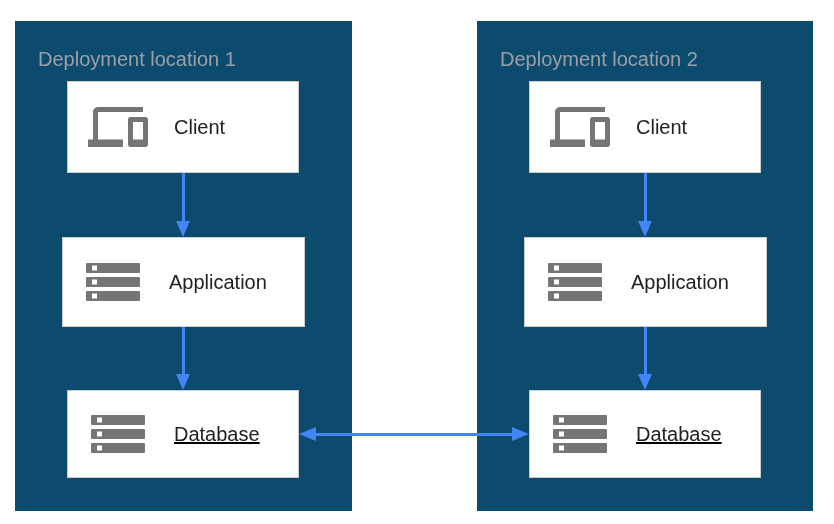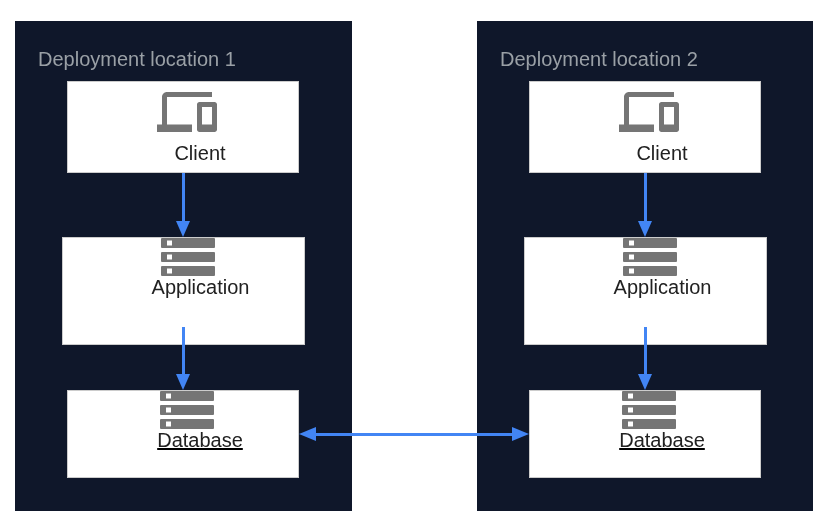--- a/index.html
+++ b/index.html
@@ -9,58 +9,57 @@
     width: 834px;
     height: 524px;
     background: #ffffff;
     overflow: hidden;
   }
   .zone {
     position: absolute;
     top: 21px;
     width: 337px;
     height: 490px;
-    background: #0f172a;
+    background: #0c4a6e;
   }
   .zone.z1 { left: 15px; }
   .zone.z2 { left: 477px; width: 336px; }
   .zone-title {
     position: absolute;
     left: 23px;
     top: 26px;
     font-size: 20px;
     line-height: 24px;
     color: #9aa0a6;
     white-space: nowrap;
   }
   .node {
     position: absolute;
     background: #ffffff;
     border: 1px solid #cccccc;
     box-sizing: border-box;
     display: flex;
     align-items: center;
-    padding-left: 8px;
-    flex-direction: column;
+    padding-left: 20px;
   }
   .node .icon-wrap {
     display: flex;
     align-items: center;
     justify-content: center;
     width: 60px;
     flex: 0 0 auto;
   }
   .node .node-label {
     margin-left: 26px;
     font-size: 20px;
     color: #212121;
     white-space: nowrap;
   }
   .node.client   { left: 52px; top: 60px;  width: 232px; height: 92px; }
-  .node.app      { left: 47px; top: 216px; width: 243px; height: 108px; }
+  .node.app      { left: 47px; top: 216px; width: 243px; height: 90px; }
   .node.db       { left: 52px; top: 369px; width: 232px; height: 88px; text-decoration: underline; }
 
   
   .v-arrow {
     position: absolute;
     width: 14px;
     display: flex;
     flex-direction: column;
     align-items: center;
   }

